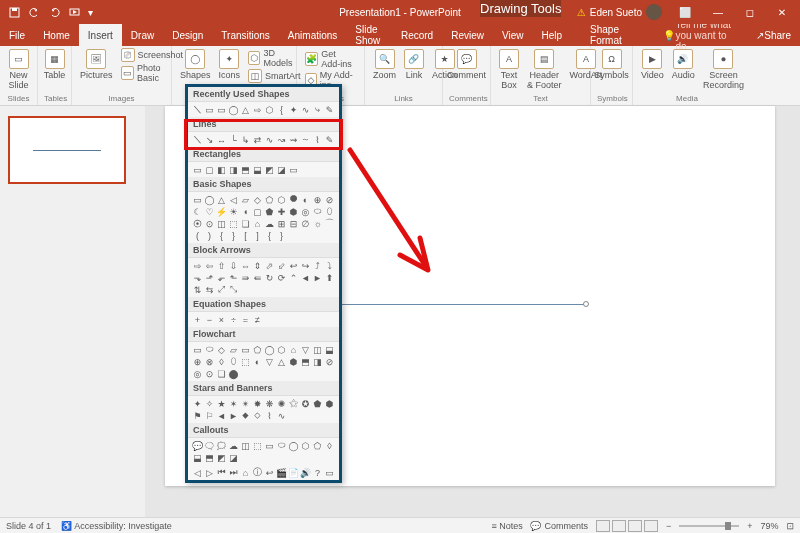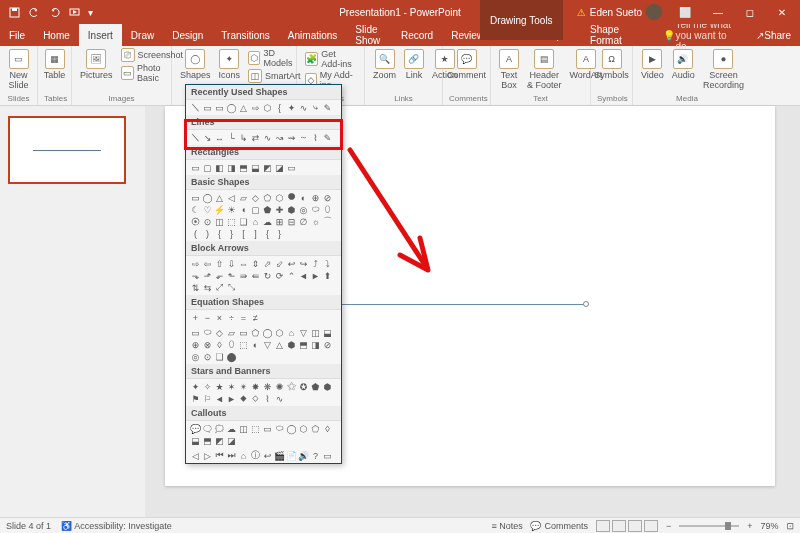--- a/index.html
+++ b/index.html
@@ -6,21 +6,21 @@
 body{width:800px;height:533px;background:#e6e6e6;overflow:hidden;position:relative;}
 .titlebar{height:24px;background:#b93f26;display:flex;align-items:center;color:#fff;font-size:10px;position:relative;}
 .qat{display:flex;align-items:center;gap:8px;padding:0 8px;}
 .qat-icon{width:12px;height:12px;display:flex;align-items:center;justify-content:center;}
 .title-center{position:absolute;left:50%;transform:translateX(-50%);}
 .title-right{margin-left:auto;display:flex;align-items:center;gap:4px;padding-right:4px;}
 .win-btn{width:28px;height:24px;display:flex;align-items:center;justify-content:center;}
 .user-badge{display:flex;align-items:center;gap:4px;padding:0 6px;}
 .warn{color:#ffd400;}
 .avatar{width:16px;height:16px;border-radius:50%;background:#654;}
-.tool-tab{position:absolute;left:480px;top:0;height:40px;background:#8a3520;padding:0 10px;display:flex;align-items:center;font-size:10px;}
+.tool-tab{position:absolute;left:480px;top:0;height:17px;background:#8a3520;padding:0 0;display:flex;align-items:center;font-size:13px;}
 .menubar{height:22px;background:#b93f26;display:flex;color:#fff;font-size:10px;}
 .menu-item{padding:0 9px;display:flex;align-items:center;cursor:pointer;}
 .menu-item.active{background:#f3f3f3;color:#444;}
 .menu-right{margin-left:auto;display:flex;}
 .ribbon{height:60px;background:#f3f3f3;border-bottom:1px solid #d4d4d4;display:flex;font-size:9px;color:#555;}
 .rgroup{border-right:1px solid #e0e0e0;padding:2px 6px;display:flex;flex-direction:column;justify-content:space-between;}
 .rgroup-label{font-size:8px;color:#777;text-align:center;margin-top:1px;}
 .rgroup-body{display:flex;gap:4px;align-items:flex-start;}
 .rbtn{display:flex;flex-direction:column;align-items:center;gap:1px;padding:1px 2px;cursor:pointer;}
 .rbtn-icon{width:20px;height:20px;background:#fff;border:1px solid #c8a878;border-radius:2px;display:flex;align-items:center;justify-content:center;}
@@ -29,21 +29,21 @@
 .rbtn-h{display:flex;align-items:center;gap:3px;padding:0 2px;cursor:pointer;}
 .workspace{position:absolute;top:106px;left:0;right:0;bottom:16px;display:flex;}
 .thumb-panel{width:145px;background:#f0f0f0;overflow:hidden;padding:10px 8px;}
 .thumb-num{font-size:9px;color:#777;float:left;margin-right:4px;}
 .thumb{width:118px;height:68px;background:#fff;border:2px solid #c43e1c;position:relative;}
 .thumb-line{position:absolute;top:50%;left:20%;right:20%;height:1px;background:#5a7a9a;}
 .canvas-area{flex:1;background:#e6e6e6;position:relative;}
 .slide{position:absolute;left:20px;top:0;width:610px;height:380px;background:#fff;box-shadow:0 1px 3px rgba(0,0,0,0.2);}
 .slide-line{position:absolute;top:198px;left:165px;width:255px;height:1px;background:#6a8aaa;}
 .handle{position:absolute;width:6px;height:6px;border:1px solid #888;border-radius:50%;background:#fff;top:195px;}
-.shapes-dd{position:absolute;left:185px;top:84px;width:157px;background:#f6f6f6;border:1px solid #0c4a6e;box-shadow:2px 2px 6px rgba(0,0,0,0.25);font-size:9px;color:#555;z-index:50;}
+.shapes-dd{position:absolute;left:185px;top:84px;width:157px;background:#f6f6f6;border:3px solid #0c4a6e;box-shadow:2px 2px 6px rgba(0,0,0,0.25);font-size:9px;color:#555;z-index:50;}
 .dd-hdr{font-weight:600;padding:2px 5px;background:#ececec;border-bottom:1px solid #ddd;}
 .dd-row{display:flex;flex-wrap:wrap;padding:2px 4px;gap:1px;}
 .dd-shape{width:11px;height:11px;display:flex;align-items:center;justify-content:center;color:#5a5a5a;font-size:9px;cursor:pointer;}
 .lines-box{position:absolute;left:184px;top:119px;width:159px;height:31px;border:3px solid #e01010;z-index:60;pointer-events:none;}
 .arrow{position:absolute;left:340px;top:140px;z-index:55;pointer-events:none;}
 .statusbar{position:absolute;bottom:0;left:0;right:0;height:16px;background:#f3f3f3;border-top:1px solid #d8d8d8;display:flex;align-items:center;font-size:9px;color:#555;padding:0 6px;gap:10px;}
 .sb-right{margin-left:auto;display:flex;align-items:center;gap:8px;}
 .zoom-slider{width:60px;height:2px;background:#bbb;position:relative;}
 .zoom-thumb{position:absolute;width:6px;height:8px;background:#888;top:-3px;left:46px;}
 .view-btns{display:flex;gap:2px;}
@@ -427,20 +427,21 @@
   </div>
   <div class="dd-hdr">Equation Shapes</div>
   <div class="dd-row">
     <span class="dd-shape">+</span>
       <span class="dd-shape">−</span>
       <span class="dd-shape">×</span>
       <span class="dd-shape">÷</span>
       <span class="dd-shape">=</span>
       <span class="dd-shape">≠</span>
   </div>
+  <div class="dd-hdr">Flowchart</div>
   <div class="dd-row">
     <span class="dd-shape">▭</span>
       <span class="dd-shape">⬭</span>
       <span class="dd-shape">◇</span>
       <span class="dd-shape">▱</span>
       <span class="dd-shape">▭</span>
       <span class="dd-shape">⬠</span>
       <span class="dd-shape">◯</span>
       <span class="dd-shape">⬡</span>
       <span class="dd-shape">⌂</span>

